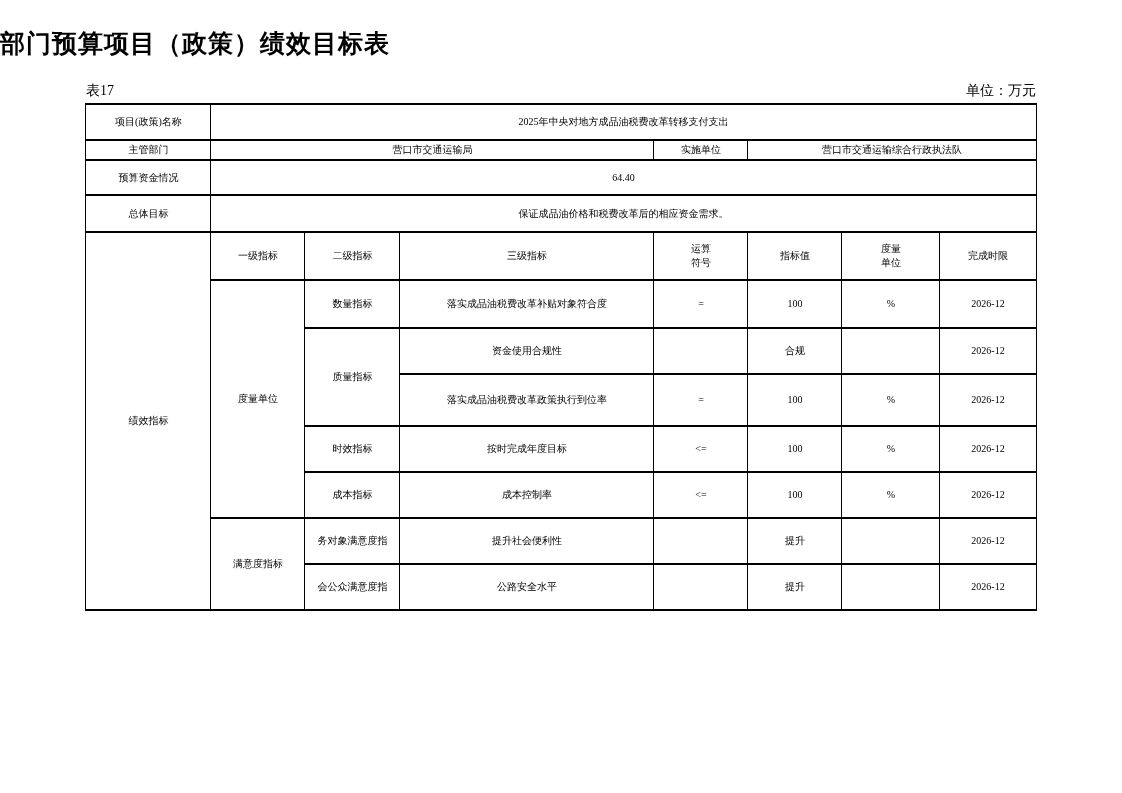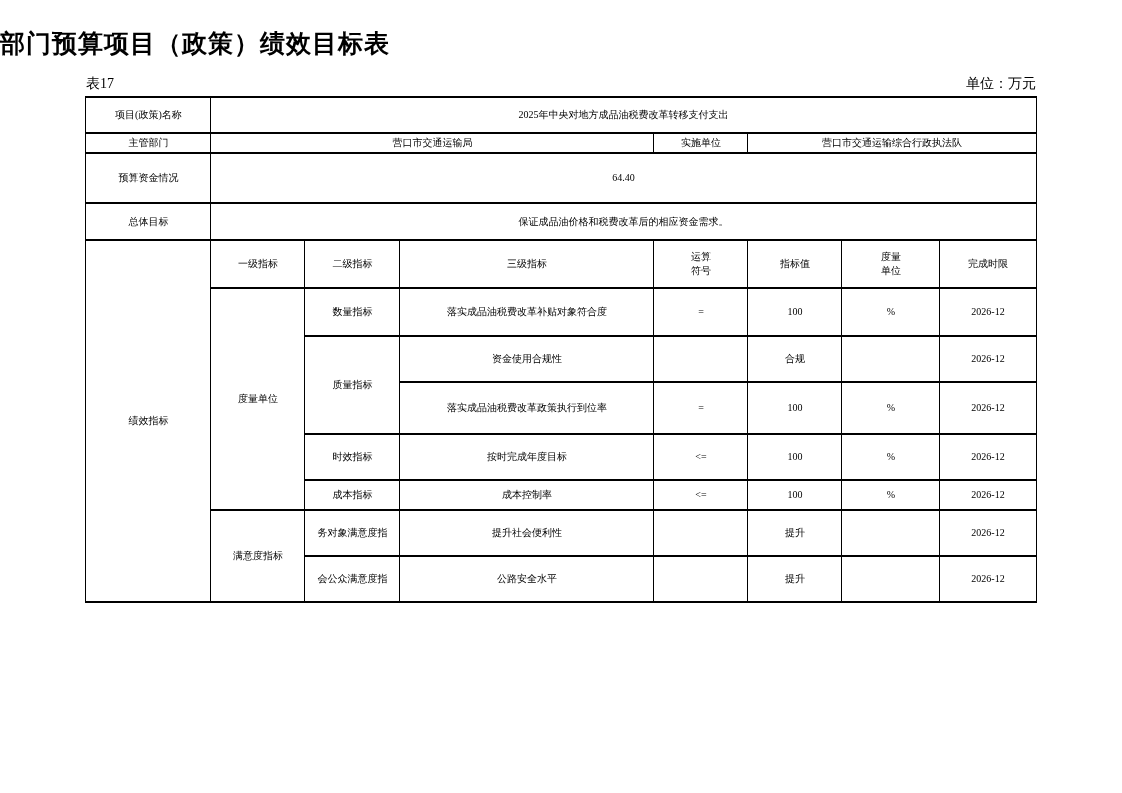--- a/index.html
+++ b/index.html
@@ -12,21 +12,21 @@
   .page { position: relative; width: 1122px; height: 793px; overflow: hidden; }
 
   .doc-title {
     margin: 0; padding-top: 27px;
     text-align: left;
     font-size: 25px; font-weight: bold;
     letter-spacing: 1px;
   }
 
   .meta-row {
-    width: 950px; margin: 15px auto 3px auto;
+    width: 950px; margin: 22px auto 3px auto;
     display: flex; justify-content: space-between; align-items: flex-end;
     font-size: 14px;
   }
 
   table.main {
     width: 950px; margin: 0 auto;
     border-collapse: collapse; table-layout: fixed;
     font-size: 10px;
   }
   table.main td {
@@ -71,21 +71,21 @@
         <tr style="height:36px">
       <td>项目(政策)名称</td>
       <td colspan="7">2025年中央对地方成品油税费改革转移支付支出</td>
     </tr>
     <tr style="height:20px">
       <td>主管部门</td>
       <td colspan="3">营口市交通运输局</td>
       <td>实施单位</td>
       <td colspan="3">营口市交通运输综合行政执法队</td>
     </tr>
-    <tr style="height:50px">
+    <tr style="height:35px">
       <td>预算资金情况</td>
       <td colspan="7" class="align-right">64.40</td>
     </tr>
     <tr style="height:37px">
       <td>总体目标</td>
       <td colspan="7" class="align-left">保证成品油价格和税费改革后的相应资金需求。</td>
     </tr>
 
     <tr style="height:48px">
       <td rowspan="8">绩效指标</td>
@@ -127,21 +127,21 @@
 
     <tr style="height:46px">
       <td>时效指标</td>
       <td>按时完成年度目标</td>
       <td>&lt;=</td>
       <td>100</td>
       <td>%</td>
       <td>2026-12</td>
     </tr>
 
-    <tr style="height:30px">
+    <tr style="height:46px">
       <td>成本指标</td>
       <td>成本控制率</td>
       <td>&lt;=</td>
       <td>100</td>
       <td>%</td>
       <td>2026-12</td>
     </tr>
 
     <tr style="height:46px">
       <td rowspan="2">满意度指标</td>

